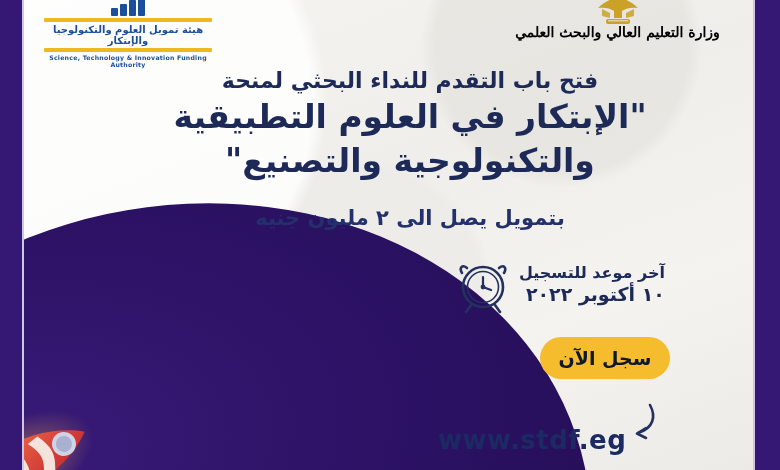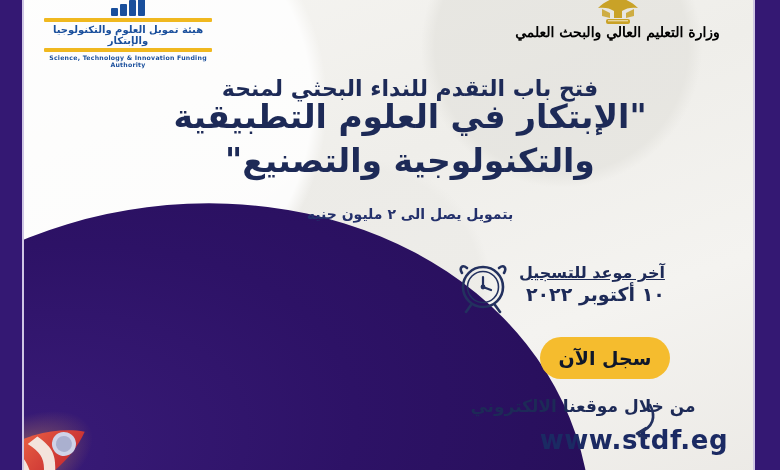--- a/index.html
+++ b/index.html
@@ -34,40 +34,40 @@
     background:radial-gradient(ellipse at 30% 40%, #3a1c7a 0%, #2d1266 45%, #230d52 100%);
     z-index:5;overflow:hidden;
   }
   .blob-inner{position:absolute;inset:0;transform:rotate(12deg);}
 
   
   .headline{
     position:absolute;z-index:30;text-align:center;color:#1d2a57;
     direction:rtl;
   }
-  #line1{left:150px;top:76px;width:520px;font-size:22px;font-weight:700;letter-spacing:.2px;}
+  #line1{left:150px;top:68px;width:520px;font-size:22px;font-weight:700;letter-spacing:.2px;}
   #line2{left:130px;top:95px;width:560px;font-size:33px;font-weight:800;line-height:1.33;}
-  #line3{left:170px;top:206px;width:480px;font-size:14px;font-weight:700;color:#23306b;}
+  #line3{left:170px;top:206px;width:480px;font-size:21px;font-weight:700;color:#23306b;}
 
   .deadline{position:absolute;z-index:30;right:95px;top:256px;width:230px;
     display:flex;align-items:center;justify-content:flex-end;gap:8px;direction:rtl;}
   .deadline-txt{text-align:right;color:#1d2a57;font-weight:800;line-height:1.25;}
-  .deadline-txt .d1{font-size:16px;display:block;text-decoration:underline;}
+  .deadline-txt .d1{font-size:16px;display:block;}
   .deadline-txt .d2{font-size:19px;display:block;}
 
   .cta{
     position:absolute;z-index:30;right:110px;top:337px;
     width:130px;height:42px;border-radius:21px;background:#f5bc2e;
     display:flex;align-items:center;justify-content:center;
     color:#0f172a;font-size:19px;font-weight:800;cursor:pointer;
     border:none;font-family:inherit;
   }
   .site-line{position:absolute;z-index:30;right:52px;top:396px;width:290px;text-align:center;
     color:#1d2a57;font-size:17px;font-weight:700;direction:rtl;}
-  .site-url{position:absolute;z-index:30;right:52px;top:425px;width:290px;text-align:right;
+  .site-url{position:absolute;z-index:30;right:52px;top:425px;width:290px;text-align:left;
     color:#1b2a63;font-size:26px;font-weight:900;letter-spacing:.5px;direction:ltr;
     text-decoration:none;display:block;}
   .arrow{position:absolute;z-index:31;right:120px;top:402px;}
 
   
   .logo-stdf{position:absolute;z-index:35;left:38px;top:-6px;width:180px;text-align:center;}
   .stdf-mark{height:22px;display:flex;align-items:flex-end;justify-content:center;gap:2px;}
   .stdf-bar{width:7px;background:#1a4f9c;border-radius:1px;}
   .stdf-rule{height:4px;background:#f0b81f;margin:2px 6px 2px;border-radius:1px;}
   .stdf-ar{color:#1a4f9c;font-size:10px;font-weight:800;letter-spacing:.2px;direction:rtl;}
@@ -325,21 +325,20 @@
         <path d="M40 49 L45 56"></path>
         <path d="M28 31 L28 21" stroke-width="2.2"></path>
         <path d="M28 31 L36 34" stroke-width="2.2"></path>
       </g>
       <circle cx="28" cy="31" r="2.4" fill="#23315f"></circle>
     </svg>
   </div>
 
   <button class="cta">سجل الآن</button>
 
-  <div class="site-line">من خلال موقعنا الالكتروني</div>
   <svg class="arrow" width="50" height="40" viewBox="0 0 50 40">
     <path d="M40 3 C46 14 44 26 28 31" fill="none" stroke="#23315f" stroke-width="2.6" stroke-linecap="round"></path>
     <path d="M36 26 L27 31.5 L36 36" fill="none" stroke="#23315f" stroke-width="2.6" stroke-linecap="round" stroke-linejoin="round"></path>
   </svg>
   <a class="site-url" href="#">www.stdf.eg</a>
 
   <div class="edge left"></div>
   <div class="edge-line l"></div>
   <div class="edge right"></div>
   <div class="edge-line r"></div>

